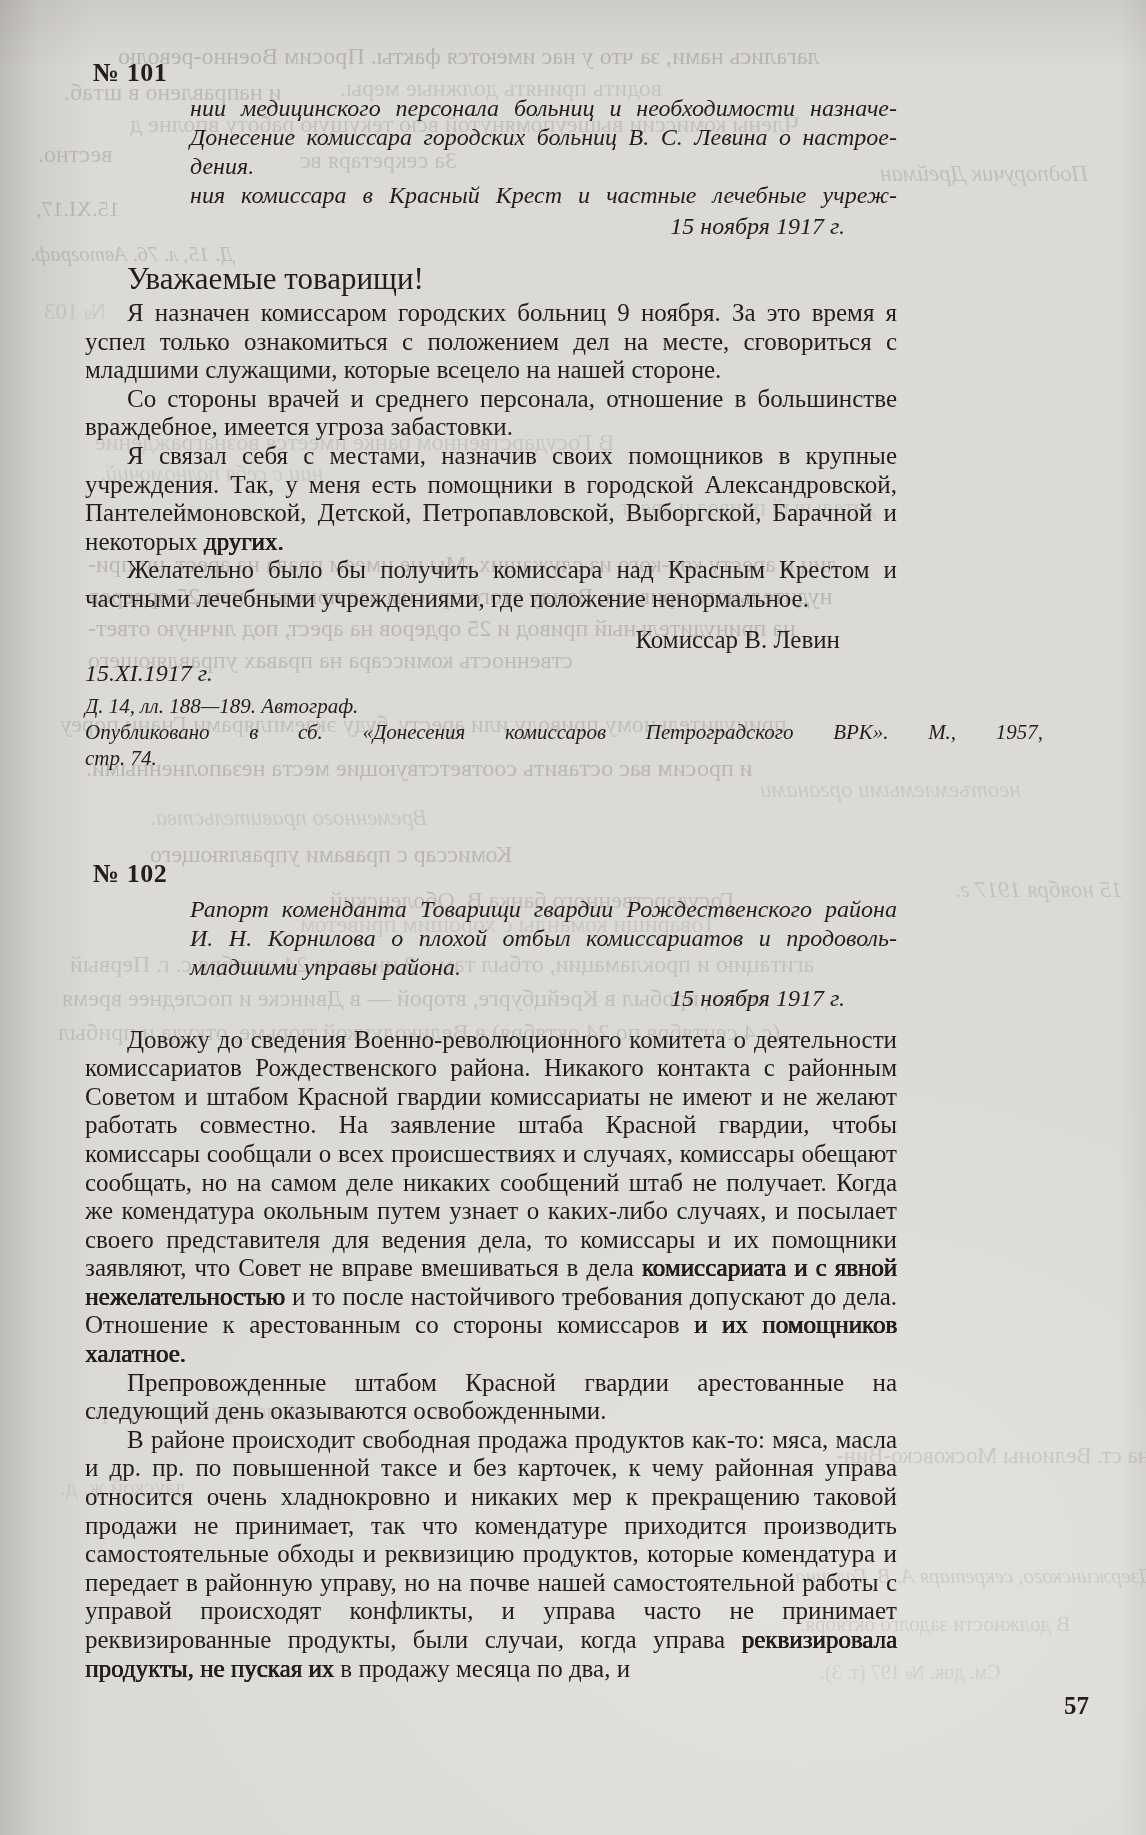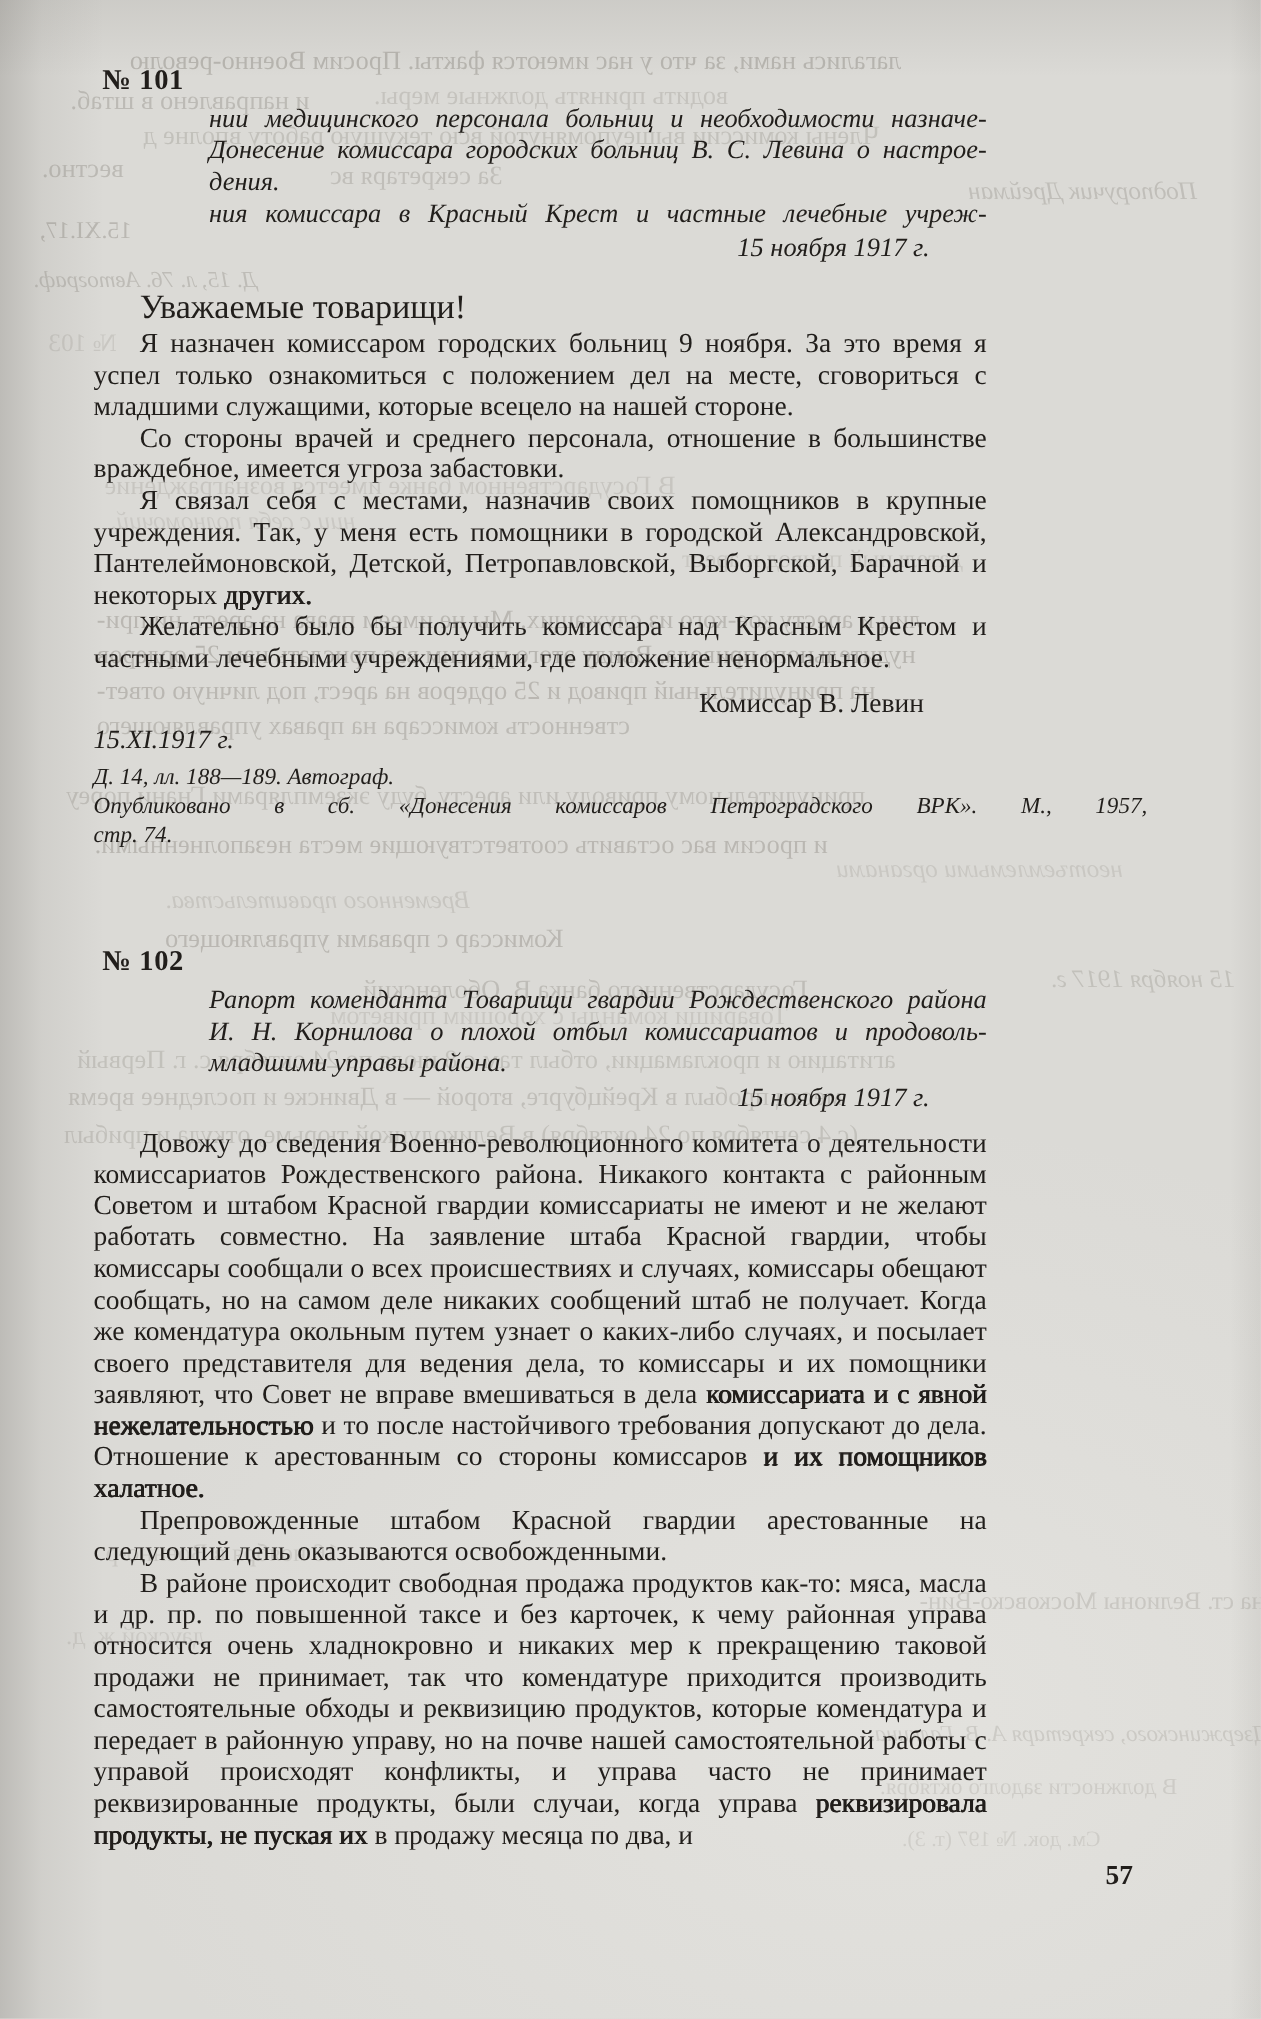--- a/index.html
+++ b/index.html
@@ -30,21 +30,21 @@
   .doc-date{margin-top:3px;font-size:24px;font-style:italic;text-align:right;padding-right:52px;}
   .salutation{margin-top:21px;text-indent:42px;font-size:31px;}
   .body{margin-top:2px;}
   .para{margin:0;font-size:25px;line-height:28.6px;text-indent:42px;text-align:justify;}
   .heavy{text-shadow:0.7px 0 0 currentColor, 0 0.3px 0 currentColor;}
   .signature{margin-top:12px;font-size:25px;text-align:right;padding-right:57px;}
   .dateline{margin-top:6px;font-size:24px;font-style:italic;}
   .source{margin-top:6px;width:958px;font-size:21px;line-height:26px;font-style:italic;}
   .doc2{margin-top:88px;}
   .doc2 .body{margin-top:14px;}
-  .page-number{position:absolute;z-index:2;top:1692px;left:1005px;font-size:25px;font-weight:bold;}
+  .page-number{position:absolute;z-index:2;top:1692px;left:1064px;font-size:25px;font-weight:bold;}
 </style>
 </head>
 <body>
 
 <div class="page">
 
   <div class="ghost-layer">
       <div class="ghost" style="left: 118px; top: 44px; font-size: 24px; opacity: 0.32;">лагались нами, за что у нас имеются факты. Просим Военно-револю</div>
       <div class="ghost" style="left: 64px; top: 80px; font-size: 24px; opacity: 0.28;">и направлено в штаб.</div>
       <div class="ghost" style="left: 340px; top: 76px; font-size: 24px; opacity: 0.2;">водить принять должные меры.</div>

